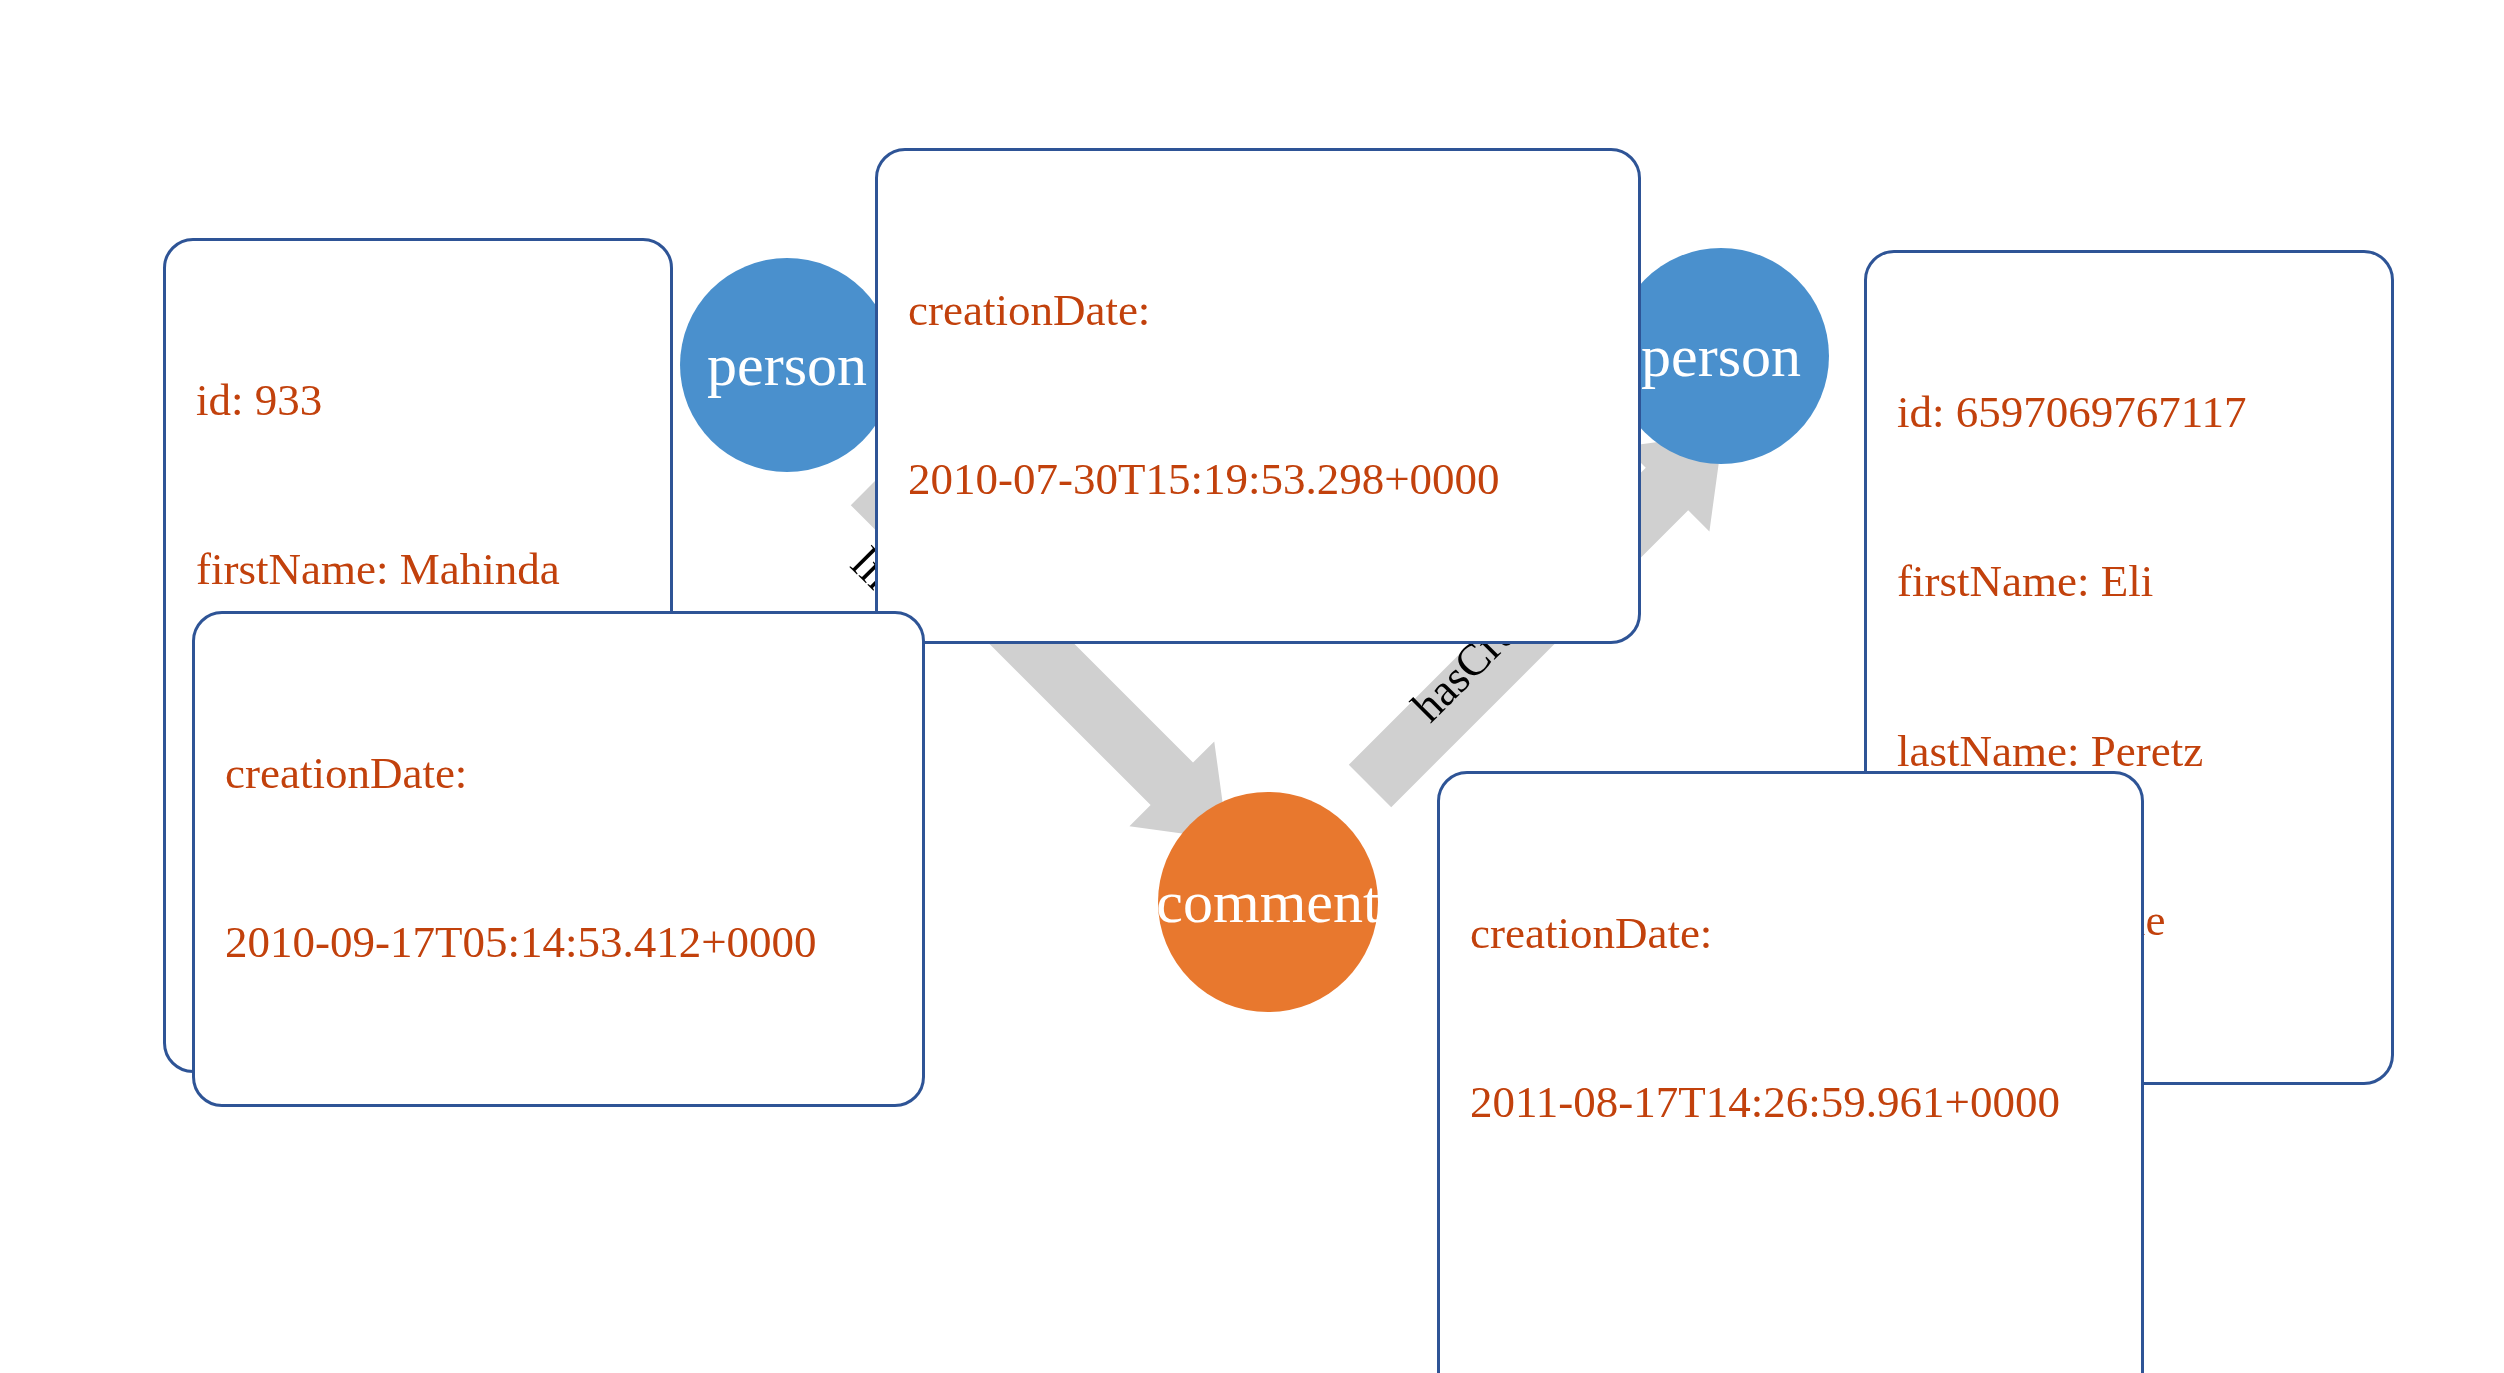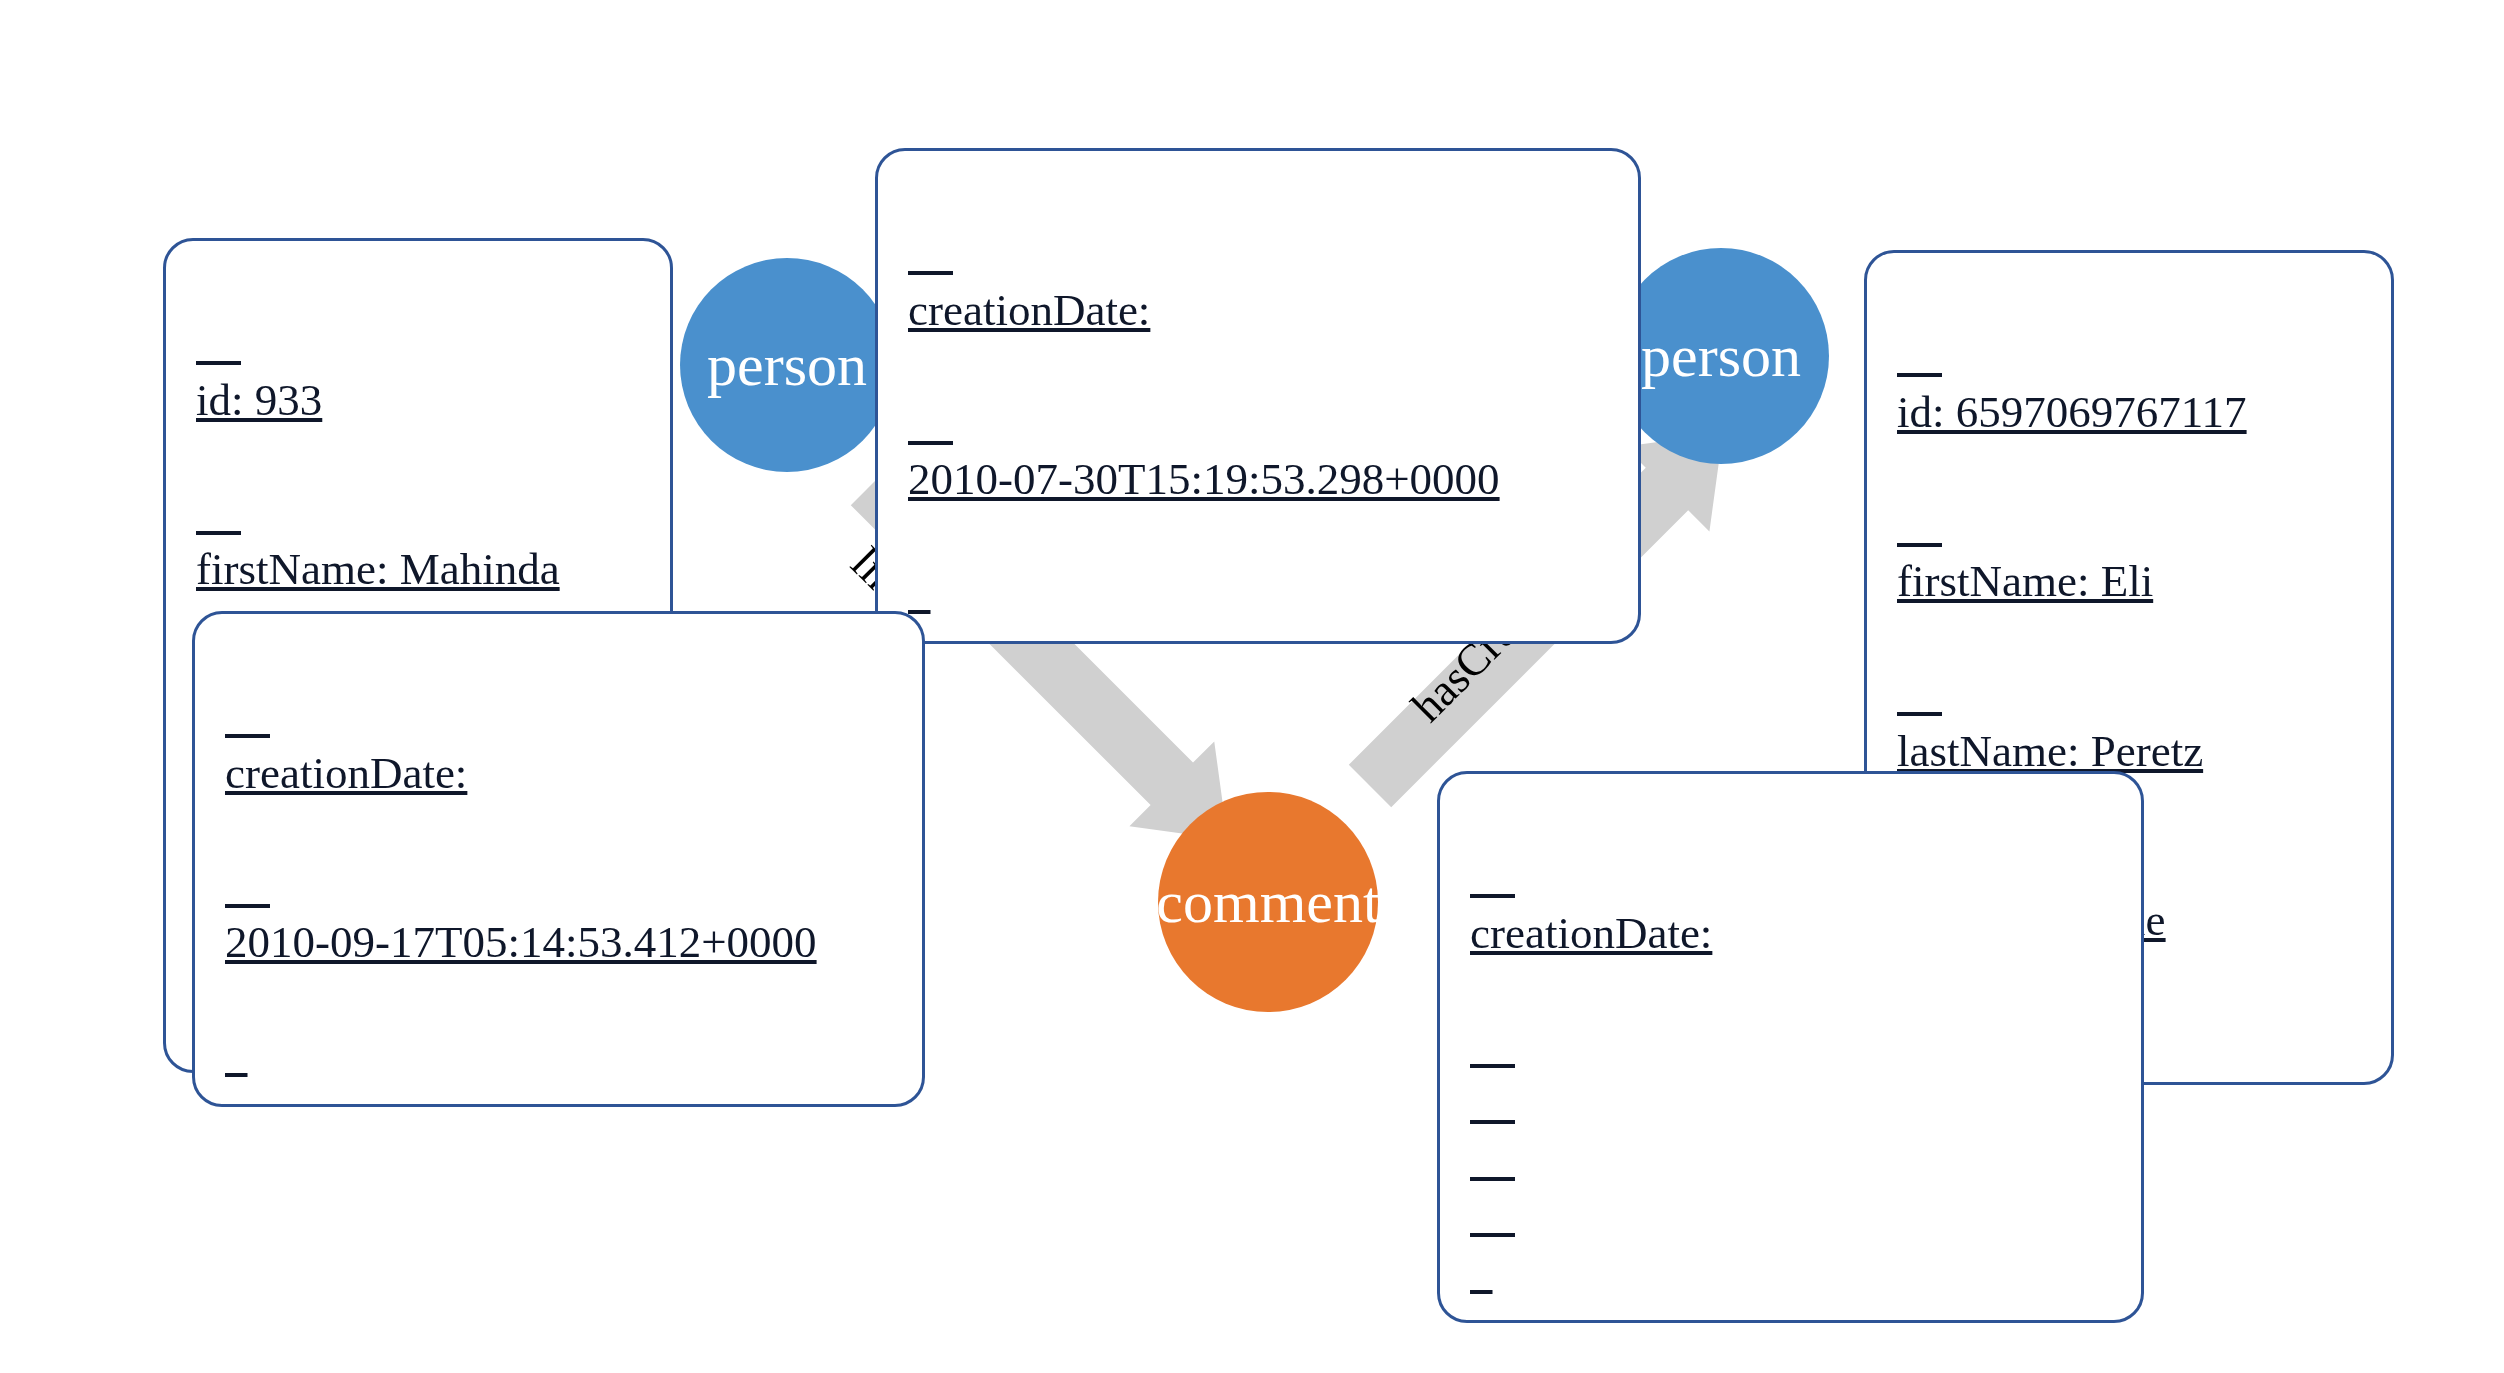--- a/index.html
+++ b/index.html
@@ -28,23 +28,22 @@
   
   .attr-box {
     position: absolute;
     box-sizing: border-box;
     background: #ffffff;
     border: 3px solid #2e5496;
     border-radius: 30px;
     padding: 18px 26px 20px 30px;
     font-size: 45px;
     line-height: 1.255;
-    color: #0f172a;
+    color: #c2410c;
     white-space: pre;
-    text-decoration: underline;
   }
   .attr-line { display: block; }
 
   #box-person-left  { left: 163px; top: 238px;  width: 510px; }
   #box-knows        { left: 875px; top: 148px;  width: 766px; }
   #box-person-right { left: 1864px; top: 250px; width: 530px; }
   #box-likes        { left: 192px; top: 611px;  width: 733px; }
   #box-comment      { left: 1437px; top: 771px; width: 707px; }
 
   
@@ -128,19 +127,20 @@
     <span class="attr-line">gender: female</span>
   </div>
 
   <div class="attr-box" id="box-likes">
     <span class="attr-line">creationDate:</span>
     <span class="attr-line">2010-09-17T05:14:53.412+0000</span>
   </div>
 
   <div class="attr-box" id="box-comment">
     <span class="attr-line">creationDate:</span>
+    <span class="attr-line">2011-08-17T14:26:59.961+0000</span>
     
     
     
     
   </div>
 
 </div>
 
 </body></html>

